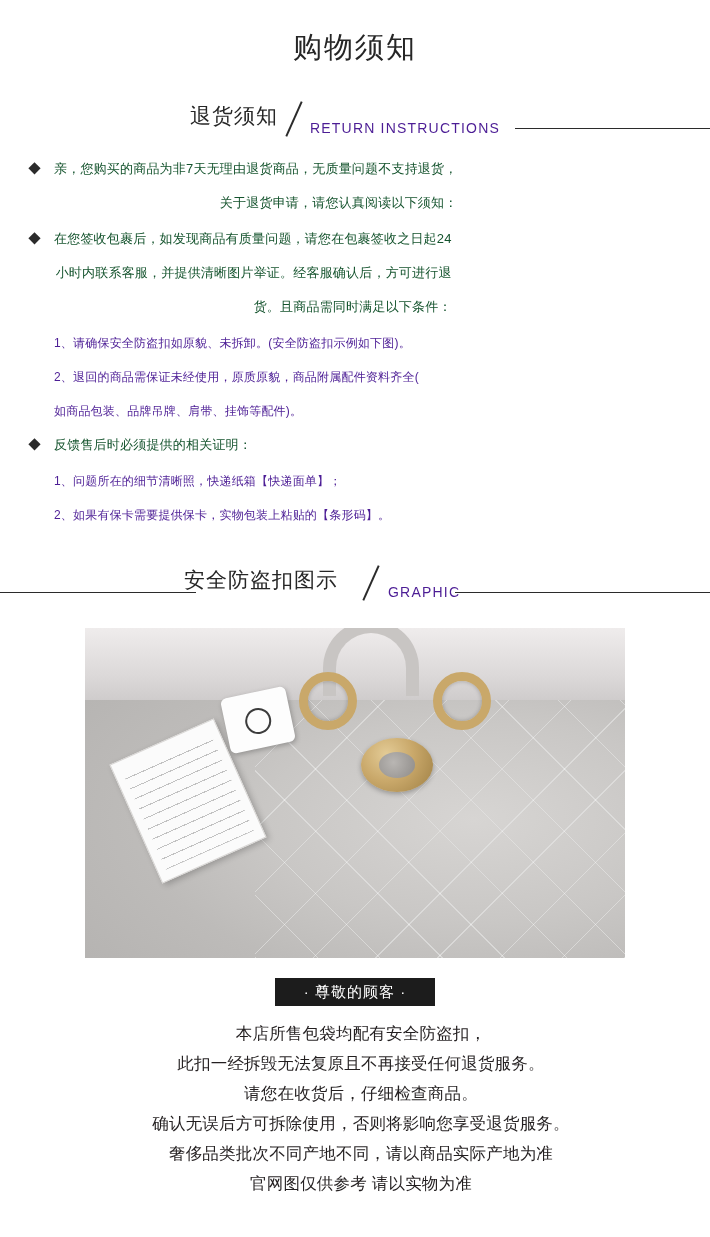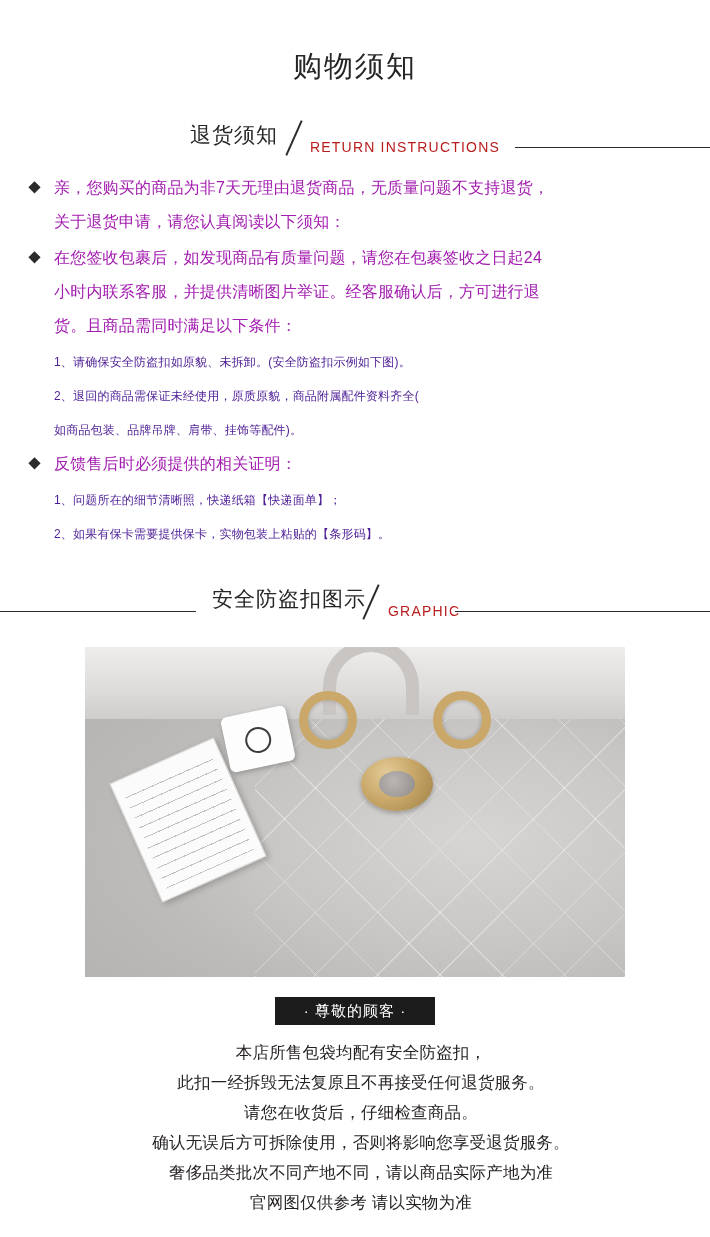--- a/index.html
+++ b/index.html
@@ -21,42 +21,42 @@
     position: relative;
     box-sizing: border-box;
   }
 
   
   .main-title {
     text-align: center;
     font-size: 29px;
     letter-spacing: 2px;
     color: #262626;
-    padding-top: 47px;
+    padding-top: 28px;
     font-weight: normal;
     margin: 0;
   }
 
   
   .section-head {
     position: relative;
     height: 52px;
     margin-top: 26px;
   }
   .section-head .cn {
     position: absolute;
     font-size: 21px;
     color: #262626;
     letter-spacing: 1px;
     top: 8px;
   }
   .section-head .en {
     position: absolute;
     font-size: 14px;
-    color: #b91c1c;
+    color: #4c1d95;
     letter-spacing: 1.2px;
     top: 26px;
   }
   .section-head .slash {
     position: absolute;
     width: 2px;
     height: 38px;
     background: #2b2b2b;
     transform: rotate(24deg);
     top: 6px;
@@ -70,21 +70,21 @@
   }
 
   
   #head-return .cn     { left: 190px; }
   #head-return .slash   { left: 293px; }
   #head-return .en      { left: 310px; }
   #head-return .rule-left  { left: 0px;  width: 0px; }
   #head-return .rule-right { left: 515px; width: 195px; }
 
   
-  #head-graphic .cn     { left: 212px; text-align: right; }
+  #head-graphic .cn     { left: 184px; text-align: right; }
   #head-graphic .slash   { left: 370px; }
   #head-graphic .en      { left: 388px; }
   #head-graphic .rule-left  { left: 0px;   width: 196px; }
   #head-graphic .rule-right { left: 455px; width: 255px; }
 
   
   .body-block {
     padding: 6px 28px 0 28px;
     box-sizing: border-box;
   }
@@ -95,24 +95,25 @@
   }
   .bullet-mark {
     flex: 0 0 auto;
     width: 26px;
     font-size: 13px;
     line-height: 34px;
     color: #2b2b2b;
     text-align: left;
   }
   .bullet-text {
-    font-size: 16px;
+    font-size: 13px;
     line-height: 34px;
-    color: #a21caf;
+    color: #14532d;
     letter-spacing: 0.2px;
+    text-align: right;
   }
   .sub-line {
     font-size: 12px;
     line-height: 34px;
     color: #4c1d95;
     padding-left: 26px;
     letter-spacing: 0.2px;
   }
 
   

